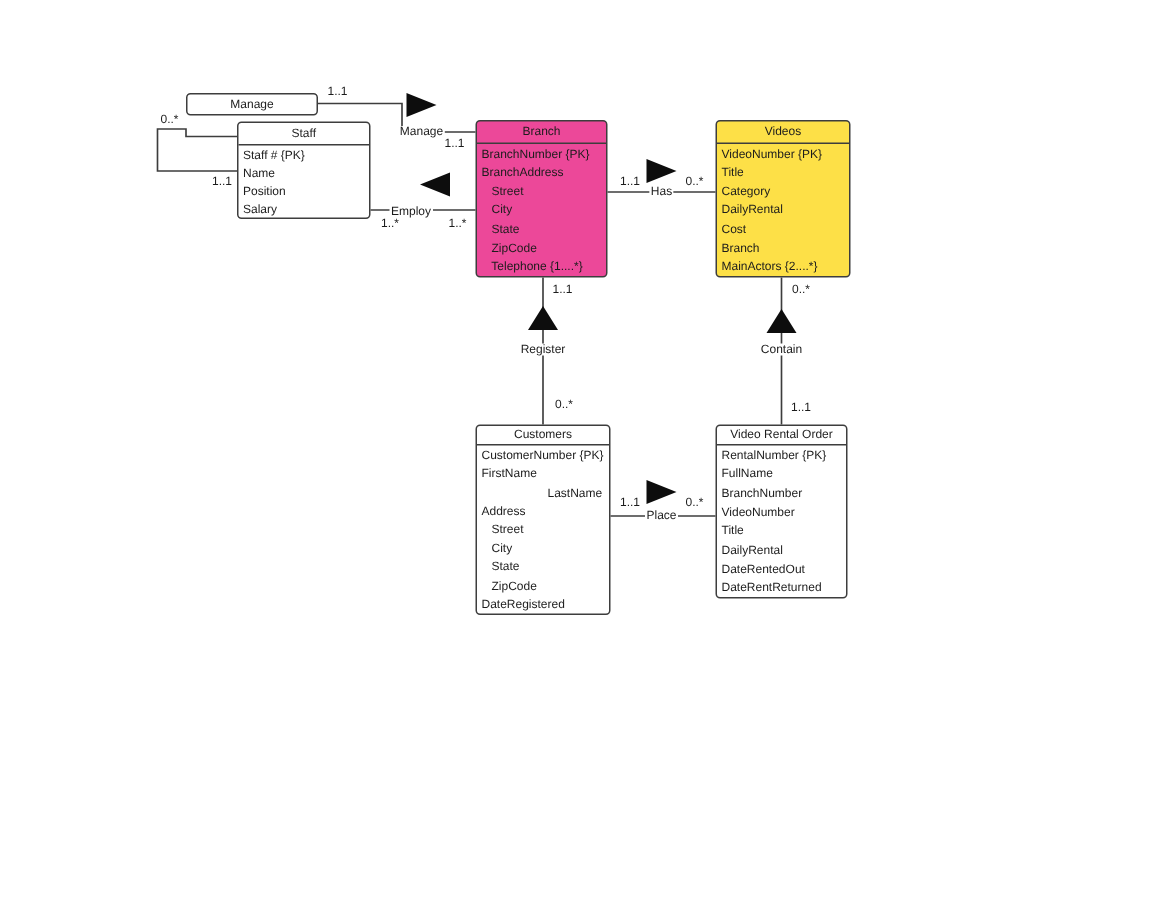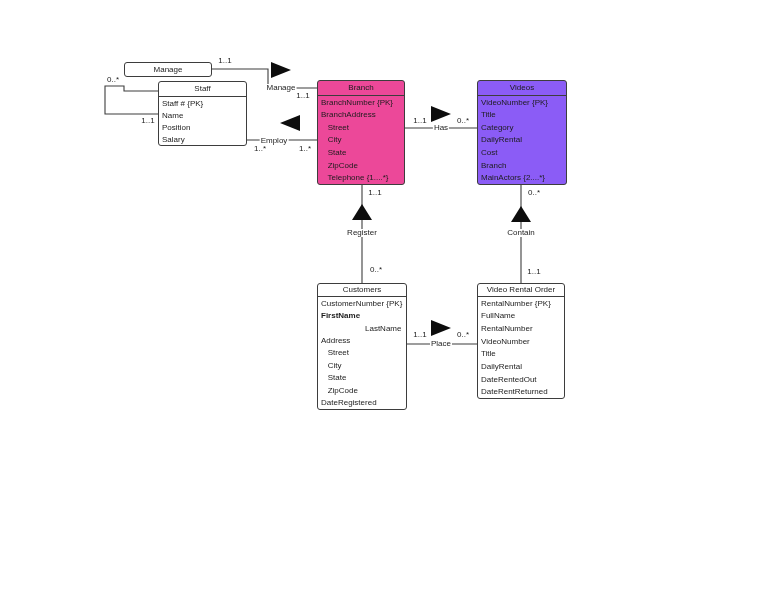--- a/index.html
+++ b/index.html
@@ -76,47 +76,47 @@
       <div class="entity" style="left: 317px; top: 80px; width: 88px; height: 105px; background: #ec4899;">
         <div class="entity-header" style="height: 15px;">Branch</div>
         <div class="attr-row" style="height: 12.5714px;">BranchNumber {PK}</div>
         <div class="attr-row" style="height: 12.5714px;">BranchAddress</div>
         <div class="attr-row" style="height: 12.5714px;">   Street</div>
         <div class="attr-row" style="height: 12.5714px;">   City</div>
         <div class="attr-row" style="height: 12.5714px;">   State</div>
         <div class="attr-row" style="height: 12.5714px;">   ZipCode</div>
         <div class="attr-row" style="height: 12.5714px;">   Telephone {1....*}</div>
       </div>
-      <div class="entity" style="left: 477px; top: 80px; width: 90px; height: 105px; background: #8b5cf6;">
+      <div class="entity" style="left: 477px; top: 80px; width: 90px; height: 105px; background: #fde047;">
         <div class="entity-header" style="height: 15px;">Videos</div>
         <div class="attr-row" style="height: 12.5714px;">VideoNumber {PK}</div>
         <div class="attr-row" style="height: 12.5714px;">Title</div>
         <div class="attr-row" style="height: 12.5714px;">Category</div>
         <div class="attr-row" style="height: 12.5714px;">DailyRental</div>
         <div class="attr-row" style="height: 12.5714px;">Cost</div>
         <div class="attr-row" style="height: 12.5714px;">Branch</div>
         <div class="attr-row" style="height: 12.5714px;">MainActors {2....*}</div>
       </div>
       <div class="entity" style="left: 317px; top: 283px; width: 90px; height: 127px; background: rgb(255, 255, 255);">
         <div class="entity-header" style="height: 13px;">Customers</div>
         <div class="attr-row" style="height: 12.4444px;">CustomerNumber {PK}</div>
-        <div class="attr-row" style="height: 12.4444px; font-weight: bold;">FirstName</div>
+        <div class="attr-row" style="height: 12.4444px;">FirstName</div>
         <div class="attr-row" style="height: 12.4444px; margin-left: 44px;">LastName</div>
         <div class="attr-row" style="height: 12.4444px;">Address</div>
         <div class="attr-row" style="height: 12.4444px;">   Street</div>
         <div class="attr-row" style="height: 12.4444px;">   City</div>
         <div class="attr-row" style="height: 12.4444px;">   State</div>
         <div class="attr-row" style="height: 12.4444px;">   ZipCode</div>
         <div class="attr-row" style="height: 12.4444px;">DateRegistered</div>
       </div>
       <div class="entity" style="left: 477px; top: 283px; width: 88px; height: 116px; background: rgb(255, 255, 255);">
         <div class="entity-header" style="height: 13px;">Video Rental Order</div>
         <div class="attr-row" style="height: 12.625px;">RentalNumber {PK}</div>
         <div class="attr-row" style="height: 12.625px;">FullName</div>
-        <div class="attr-row" style="height: 12.625px;">RentalNumber</div>
+        <div class="attr-row" style="height: 12.625px;">BranchNumber</div>
         <div class="attr-row" style="height: 12.625px;">VideoNumber</div>
         <div class="attr-row" style="height: 12.625px;">Title</div>
         <div class="attr-row" style="height: 12.625px;">DailyRental</div>
         <div class="attr-row" style="height: 12.625px;">DateRentedOut</div>
         <div class="attr-row" style="height: 12.625px;">DateRentReturned</div>
       </div>
     </div>
   <div style="position:absolute;left:0;top:0;width:100%;height:100%;pointer-events:none;">
       <span class="lbl online" style="left: 281px; top: 88px;">Manage</span>
       <span class="lbl online" style="left: 274px; top: 141px;">Employ</span>

